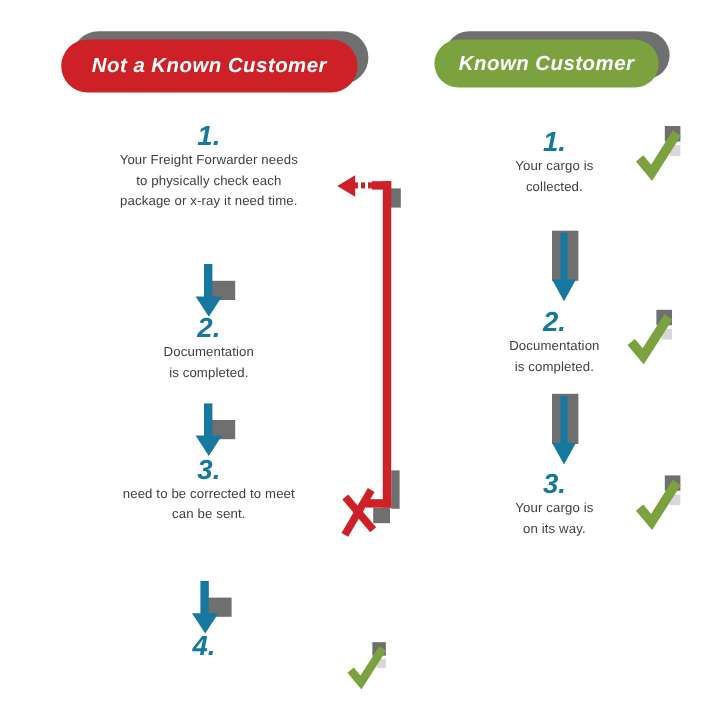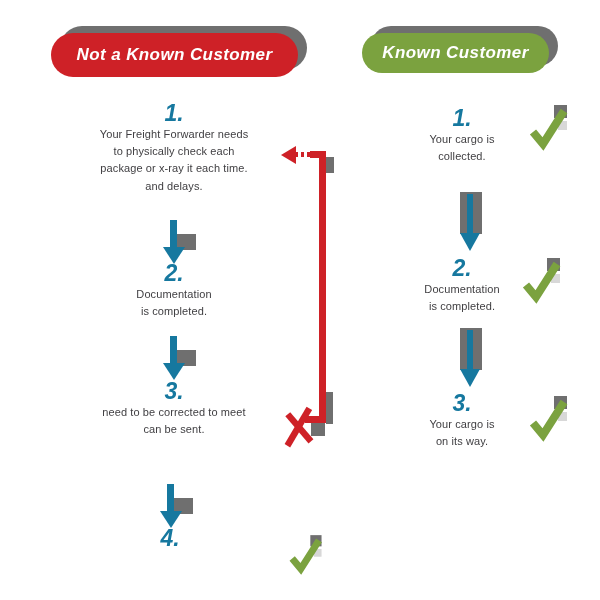--- a/index.html
+++ b/index.html
@@ -48,22 +48,21 @@
     <span>Not a Known Customer</span>
   </div>
   <div class="pill pill-green">
     <span>Known Customer</span>
   </div>
 
   <div class="step" style="left:46px; top:101px; width:256px;">
     <div class="num">1.</div>
     <div class="line">Your Freight Forwarder needs</div>
     <div class="line">to physically check each</div>
-    <div class="line">package or x-ray it each time.</div>
-    <div class="line">and delays.</div>
+    <div class="line">package or x-ray it need time.</div>
   </div>
 
   <svg class="abs" style="left:155px; top:220px;" width="44" height="46" viewBox="0 0 44 46">
     <rect class="fill-shadow" x="20" y="14" width="21" height="16"></rect>
     <rect class="fill-blue" x="15" y="0" width="7" height="29"></rect>
     <polygon class="fill-blue" points="8,27 30,27 19,44"></polygon>
   </svg>
 
   <div class="step" style="left:49px; top:261px; width:250px;">
     <div class="num">2.</div>

